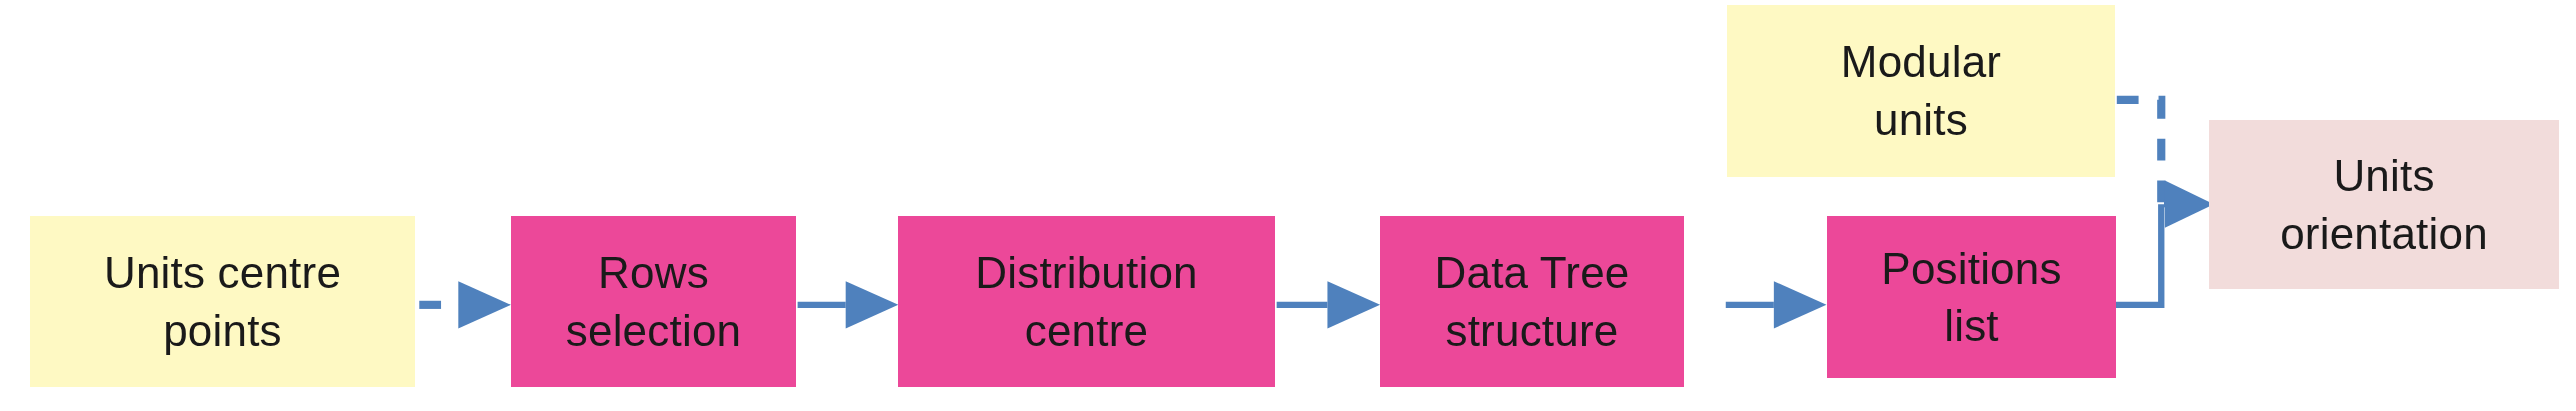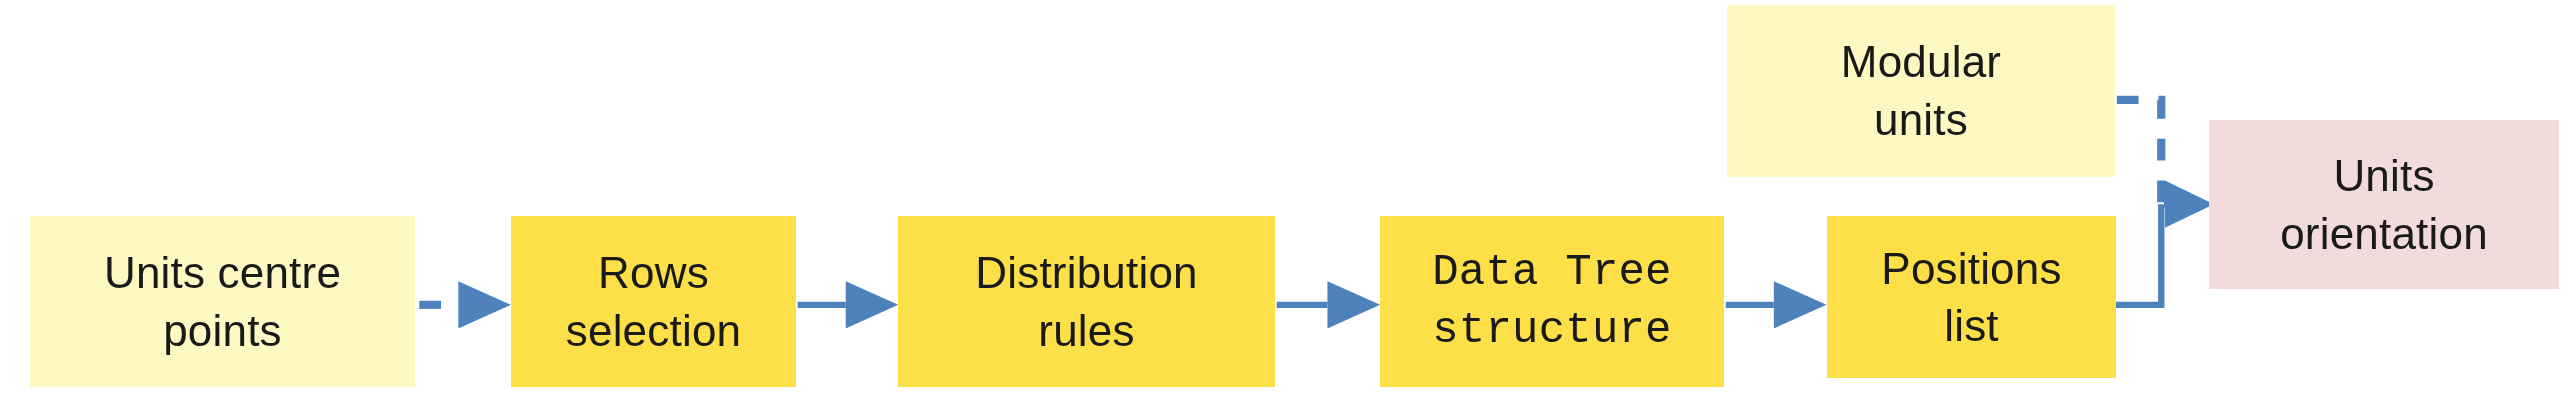--- a/index.html
+++ b/index.html
@@ -23,21 +23,21 @@
     text-align: center;
     box-sizing: border-box;
     color: #1a1a1a;
     font-size: 44px;
     line-height: 1.30;
     letter-spacing: 0.2px;
     white-space: pre-line;
     padding: 0 7.3px;
   }
   .node.green  { background: #fef9c3; }
-  .node.blue   { background: #fde047; }
+  .node.blue   { background: #ec4899; }
   .node.pink   { background: #f2dcdb; }
 
   .connector {
     position: absolute;
     pointer-events: none;
     overflow: visible;
   }
   .connector svg { display: block; overflow: visible; }
 </style>
 </head>
@@ -85,23 +85,23 @@
     </svg>
   </div>
 
   <div class="node green" style="left:30px; top:216px; width:385px; height:171px;">Units centre
 points</div>
 
   <div class="node blue" style="left:511px; top:216px; width:285px; height:171px;">Rows
 selection</div>
 
   <div class="node blue" style="left:898px; top:216px; width:377px; height:171px;">Distribution
-rules</div>
+centre</div>
 
-  <div class="node blue" style="left:1380px; top:216px; width:344px; height:171px;font-family:Liberation Mono, monospace;">Data Tree
+  <div class="node blue" style="left:1380px; top:216px; width:304px; height:171px;">Data Tree
 structure</div>
 
   <div class="node blue" style="left:1827px; top:216px; width:289px; height:162px;">Positions
 list</div>
 
   <div class="node green" style="left:1727px; top:4.5px; width:388px; height:172px;">Modular
 units</div>
 
   <div class="node pink" style="left:2209px; top:120px; width:350px; height:169px;">Units
 orientation</div>

